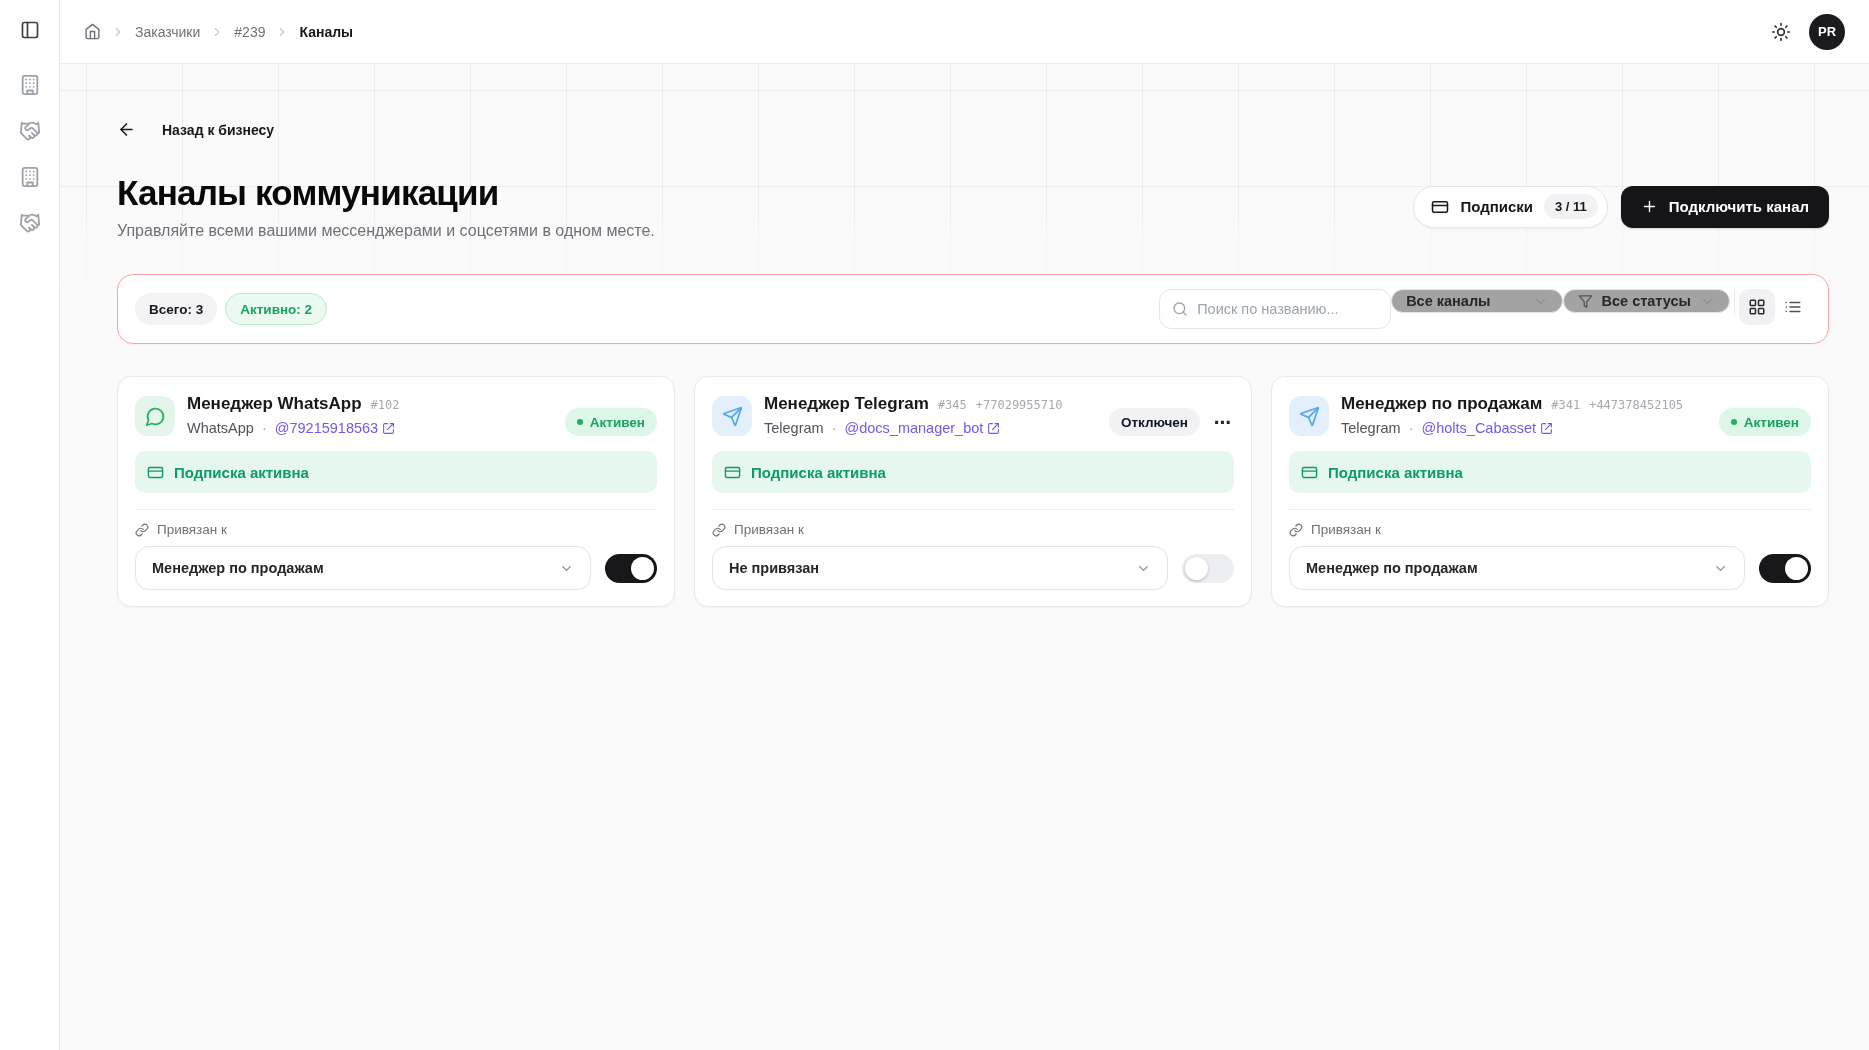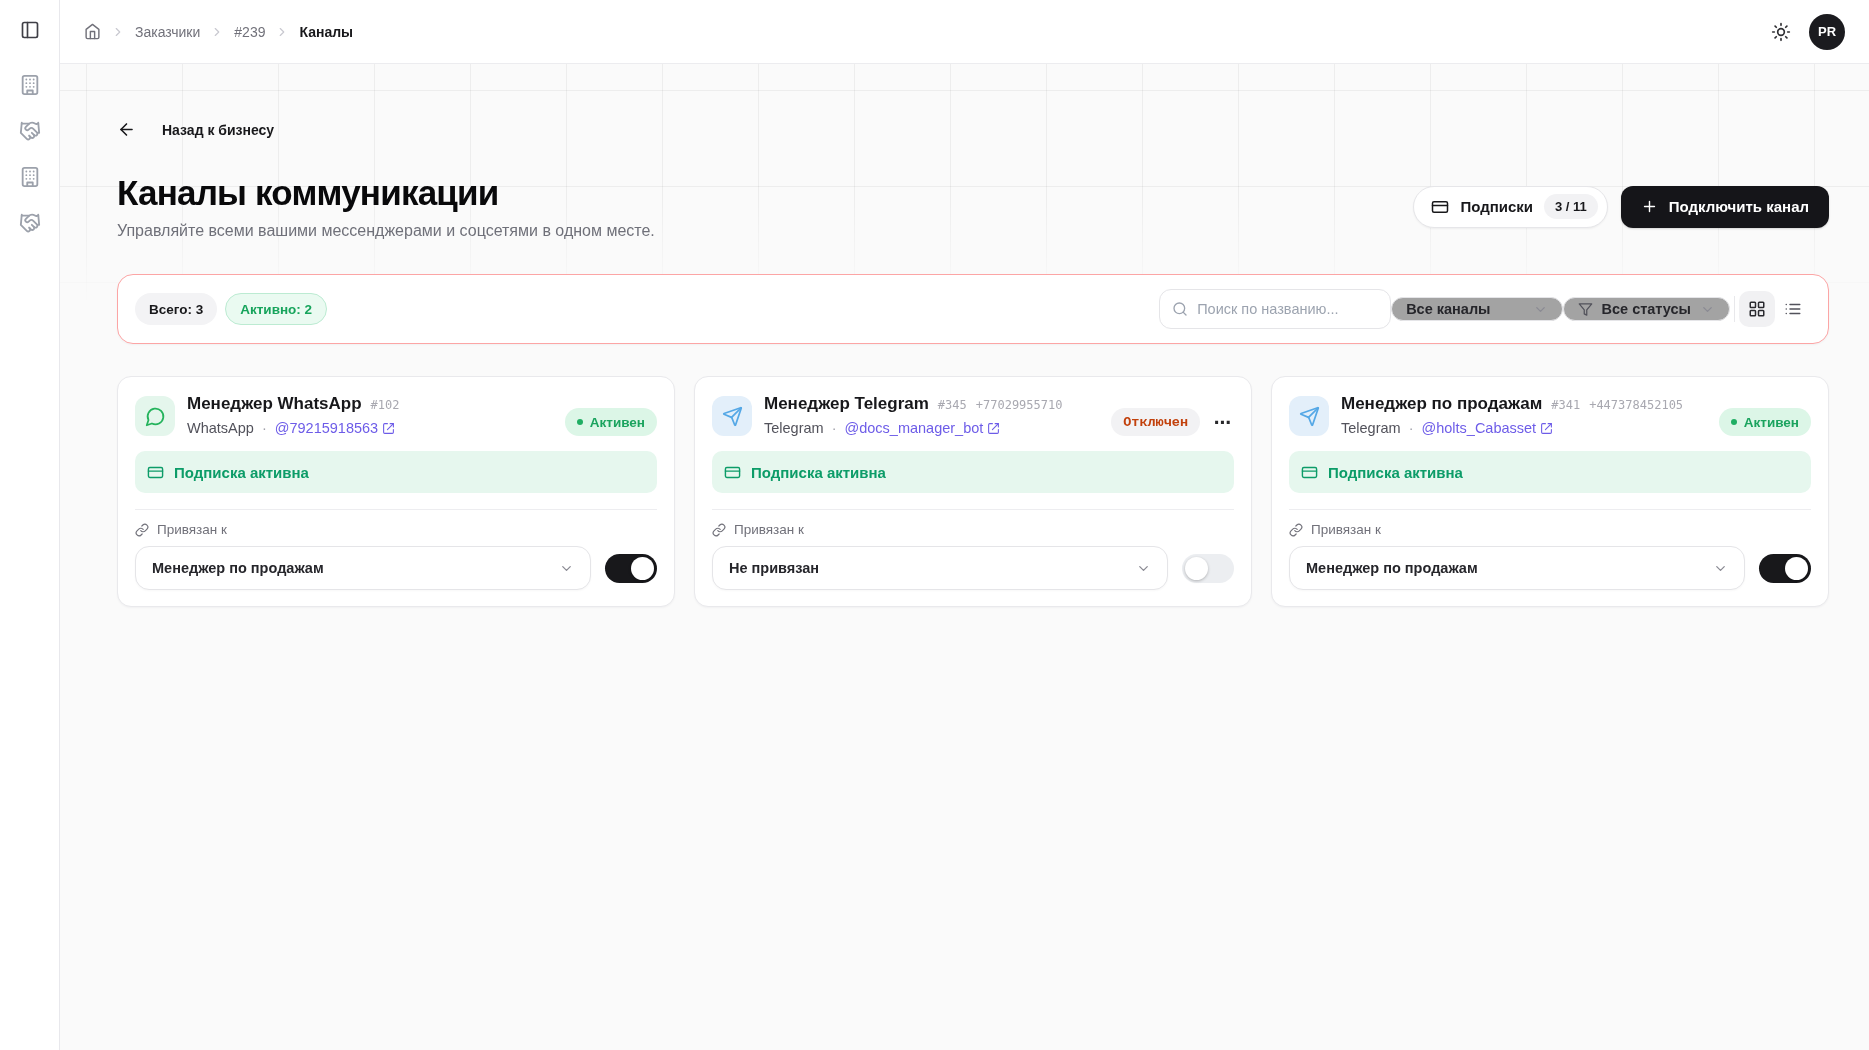--- a/index.html
+++ b/index.html
@@ -60,21 +60,21 @@
 
   
   .filter-bar { margin-top:34px; background:#fff; border:1px solid #fca5a5; border-radius:16px;
                 height:70px; display:flex; align-items:center; justify-content:space-between;
                 padding:0 17px; box-shadow:0 1px 2px rgba(16,24,40,.04); }
   .chips { display:flex; align-items:center; gap:8px; }
   .chip { height:32px; border-radius:999px; padding:0 14px; display:flex; align-items:center;
           font-size:13.5px; font-weight:700; }
   .chip-total { background:#f3f3f5; color:#18181b; }
   .chip-active { background:#eafaf1; border:1px solid #bcebd2; color:#17a45c; }
-  .filter-right { display:flex; align-items:center; gap:0;padding-left:8px; }
+  .filter-right { display:flex; gap:0;padding-left:8px; }
   .search-box { width:232px; height:40px; border:1px solid #e5e5e8; border-radius:12px; background:#fff;
                 display:flex; align-items:center; gap:9px; padding:0 12px; color:#9ca3af; }
   .search-box input { border:none; outline:none; background:transparent; flex:1; min-width:0;
                       font-size:14.5px; font-family:inherit; color:#18181b; }
   .search-box input::placeholder { color:#9ca3af; }
   .select-sm { height:24px; border:1px solid #e5e5e8; border-radius:12px; background:#a3a3a3;
                display:flex; align-items:center; gap:9px; padding:0 14px;
                font-size:14.5px; font-weight:600; color:#26262b; }
   .select-sm .spacer { width:24px; }
   .chev { color:#8a8a93; display:flex; }
@@ -99,21 +99,21 @@
   .mono { font-family:"DejaVu Sans Mono","Liberation Mono",monospace; font-size:12px; color:#a8a8b0; }
   .chan-sub { margin-top:6px; display:flex; align-items:center; gap:8px; font-size:14.5px; color:#52525b; }
   .sep-dot { color:#a1a1aa; }
   .handle { display:inline-flex; align-items:center; gap:4px; color:#6d5ce8; text-decoration:none;
             font-size:14.5px; }
   .head-right { display:flex; align-items:center; gap:12px; }
   .badge { height:28px; border-radius:999px; padding:0 12px; display:flex; align-items:center; gap:7px;
            font-size:13.5px; font-weight:700; }
   .badge-active { background:#dcf6e7; color:#1aa35e; }
   .badge-active .dot-i { width:6px; height:6px; border-radius:50%; background:#1fae63; }
-  .badge-muted { background:#f2f2f4; color:#c2410c;font-family:Liberation Mono, monospace; }
+  .badge-muted { background:#f2f2f4; color:#0f172a; }
   .menu-btn { font-size:17px; font-weight:700; color:#27272a; letter-spacing:1px; line-height:1; padding:4px 2px; }
   .sub-banner { margin-top:15px; height:42px; border-radius:10px; background:#e6f7ee; color:#0c9c68;
                 display:flex; align-items:center; gap:10px; padding:0 12px; font-size:15px; font-weight:600; }
   .card-divider { height:1px; background:#ededf0; margin-top:16px; }
   .linked-label { margin-top:12px; display:flex; align-items:center; gap:8px;
                   font-size:13.5px; color:#71717a; }
   .linked-row { margin-top:9px; display:flex; align-items:center; gap:14px; }
   .select { flex:1; min-width:0; height:44px; border:1px solid #e5e5e8; border-radius:14px; background:#fff;
             display:flex; align-items:center; justify-content:space-between; padding:0 16px;
             font-size:14.5px; font-weight:600; color:#26262b; box-shadow:0 1px 2px rgba(16,24,40,.03); }

